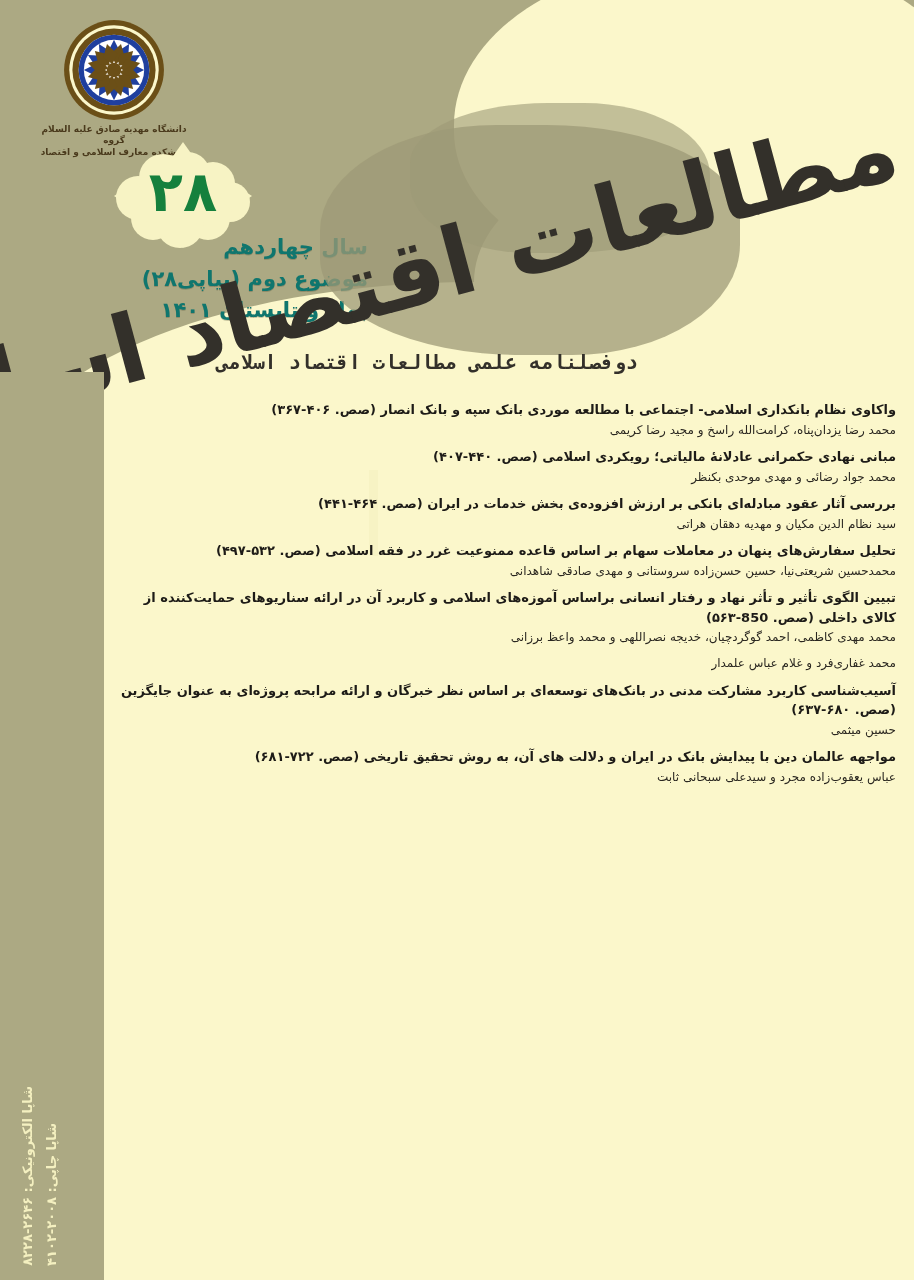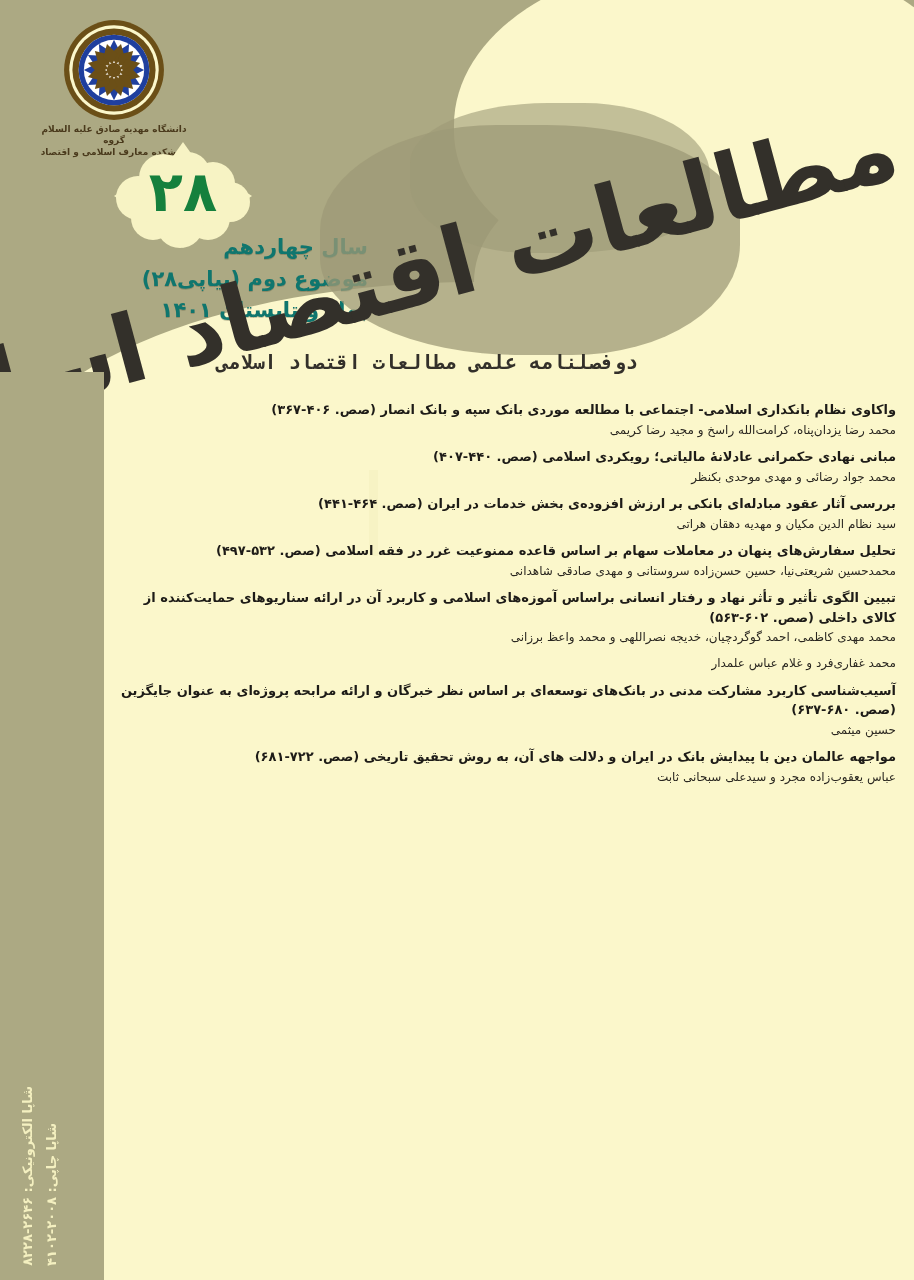--- a/index.html
+++ b/index.html
@@ -284,21 +284,21 @@
     </div>
     <div class="article">
       <div class="article-title">بررسی آثار عقود مبادله‌ای بانکی بر ارزش افزوده‌ی بخش خدمات در ایران (صص. ۴۶۴-۴۴۱)</div>
       <div class="article-authors">سید نظام الدین مکیان و مهدیه دهقان هراتی</div>
     </div>
     <div class="article">
       <div class="article-title">تحلیل سفارش‌های پنهان در معاملات سهام بر اساس قاعده ممنوعیت غرر در فقه اسلامی (صص. ۵۳۲-۴۹۷)</div>
       <div class="article-authors">محمدحسین شریعتی‌نیا، حسین حسن‌زاده سروستانی و مهدی صادقی شاهدانی</div>
     </div>
     <div class="article">
-      <div class="article-title">تبیین الگوی تأثیر و تأثر نهاد و رفتار انسانی براساس آموزه‌های اسلامی و کاربرد آن در ارائه سناریوهای حمایت‌کننده از کالای داخلی (صص. ۶۰۲-۵۶۳)</div>
+      <div class="article-title">تبیین الگوی تأثیر و تأثر نهاد و رفتار انسانی براساس آموزه‌های اسلامی و کاربرد آن در ارائه سناریوهای حمایت‌کننده از کالای داخلی (صص. 850-۵۶۳)</div>
       <div class="article-authors">محمد مهدی کاظمی، احمد گوگردچیان، خدیجه نصراللهی و محمد واعظ برزانی</div>
     </div>
     <div class="article">
       <div class="article-authors">محمد غفاری‌فرد و غلام عباس علمدار</div>
     </div>
     <div class="article">
       <div class="article-title">آسیب‌شناسی کاربرد مشارکت مدنی در بانک‌های توسعه‌ای بر اساس نظر خبرگان و ارائه مرابحه پروژه‌ای به عنوان جایگزین (صص. ۶۸۰-۶۳۷)</div>
       <div class="article-authors">حسین میثمی</div>
     </div>
     <div class="article">

